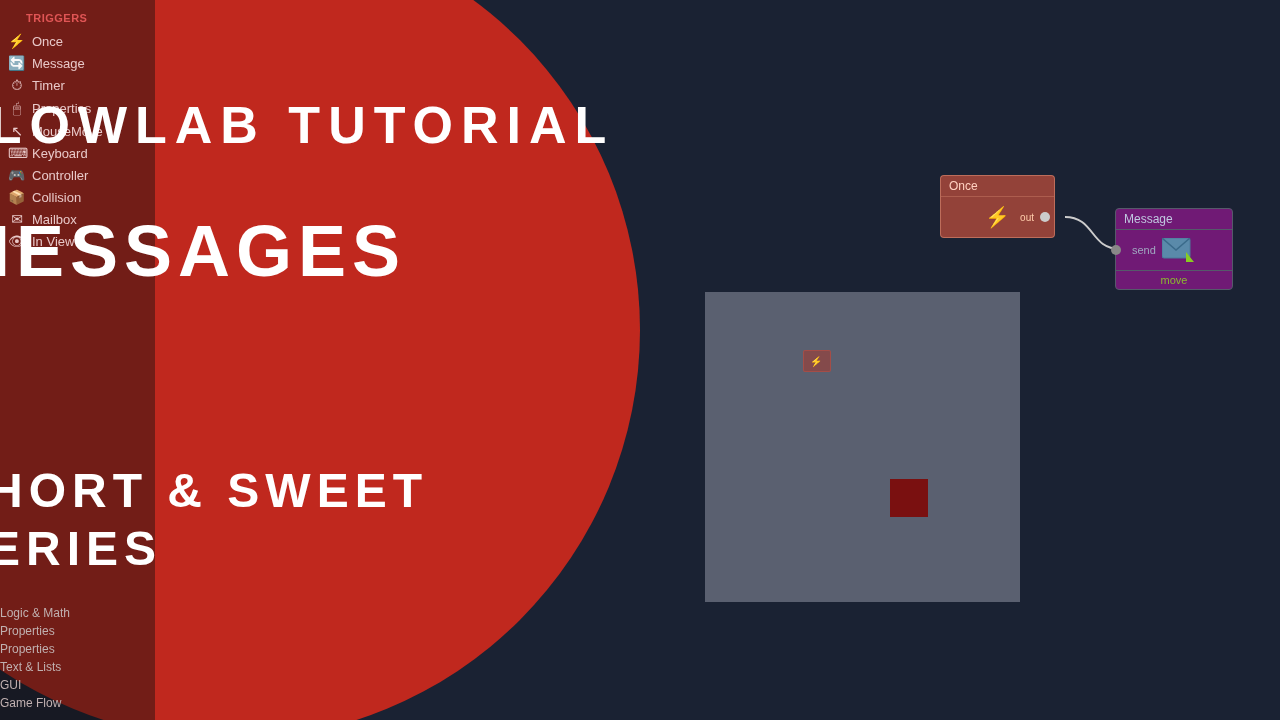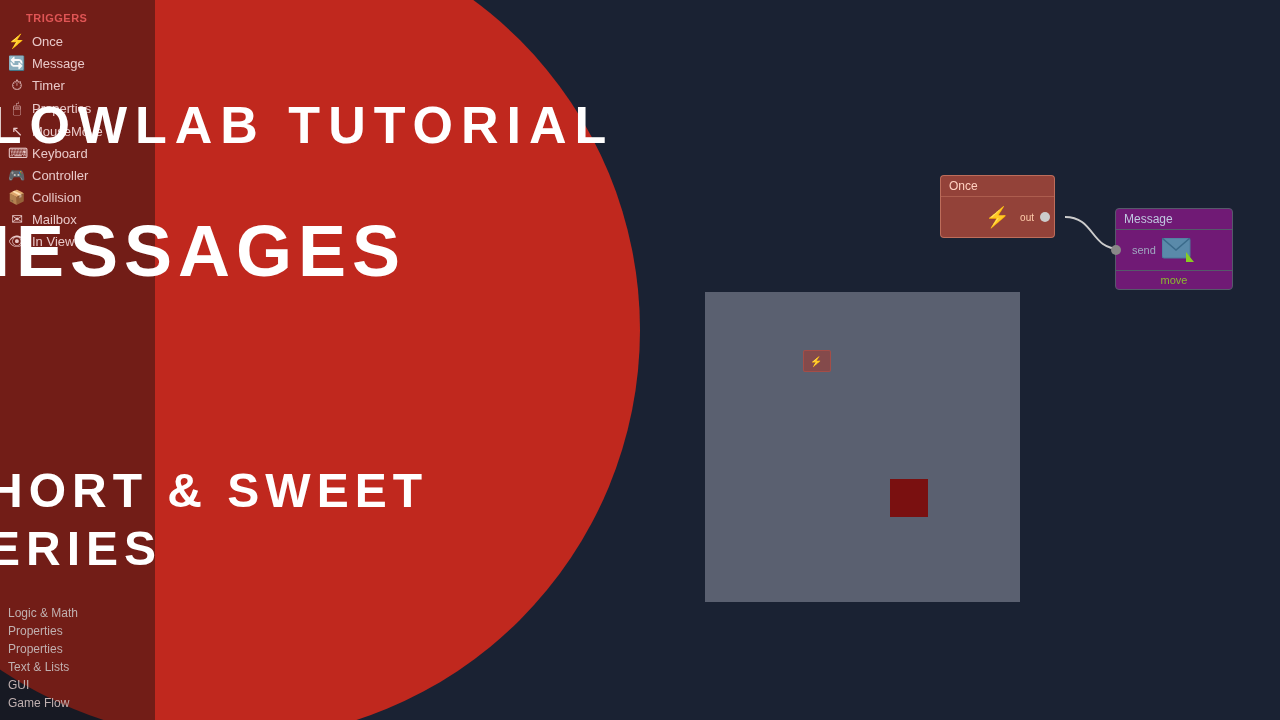--- a/index.html
+++ b/index.html
@@ -67,21 +67,21 @@
       font-size: 14px;
       width: 18px;
       text-align: center;
     }
 
     .sidebar-bottom {
       position: absolute;
       bottom: 8px;
       left: 0;
       width: 155px;
-      padding: 0 8px;
+      padding: 0 0;
     }
 
     .sidebar-bottom-item {
       color: #c0b0b0;
       font-size: 12px;
       padding: 2px 0;
       cursor: pointer;
     }
 
     

